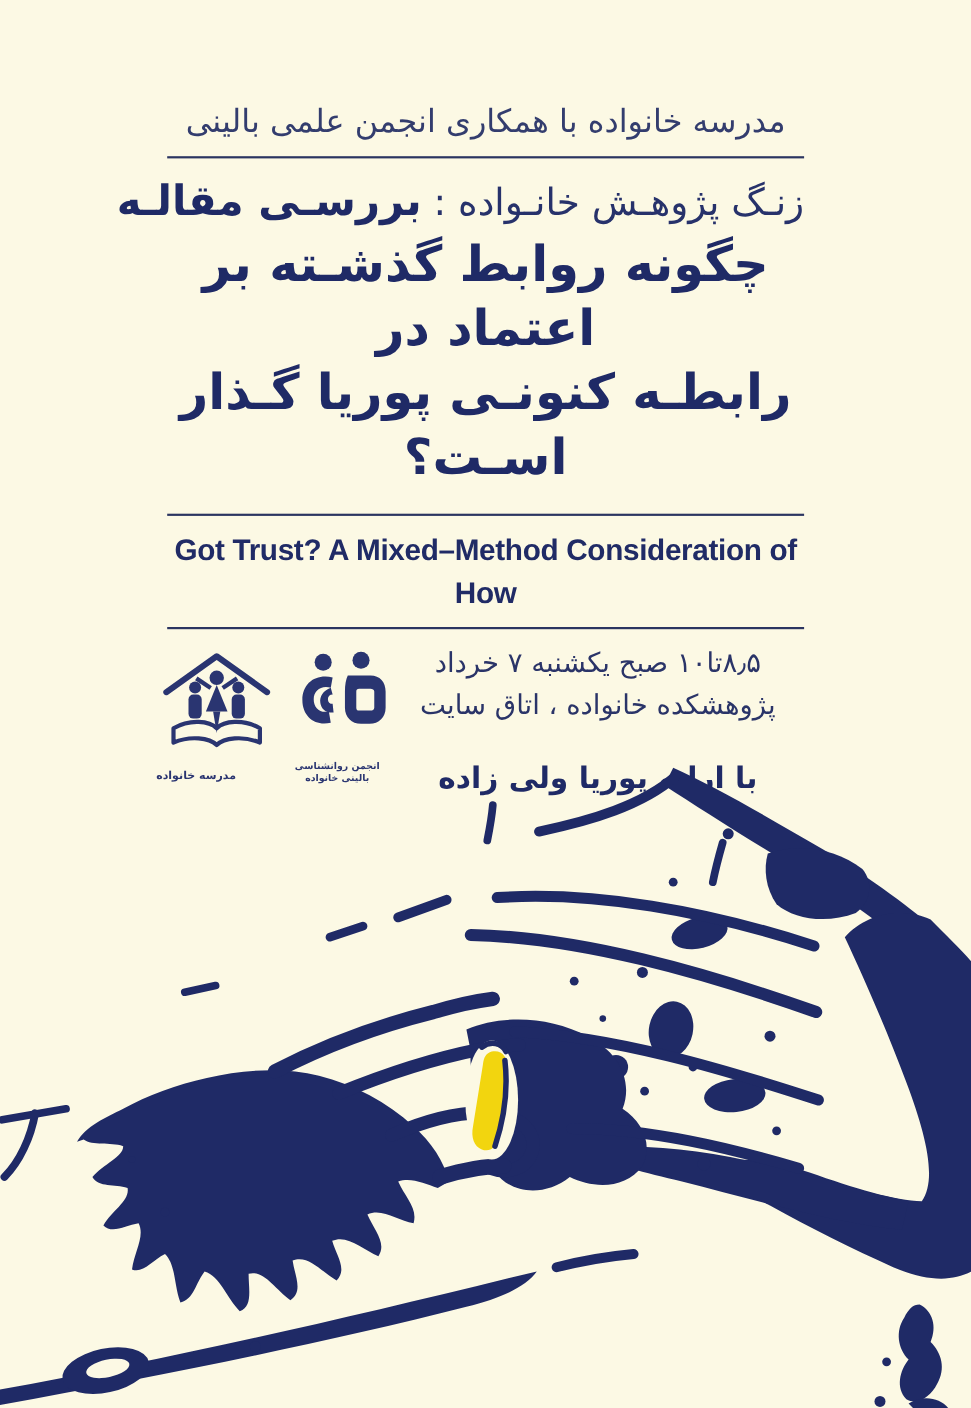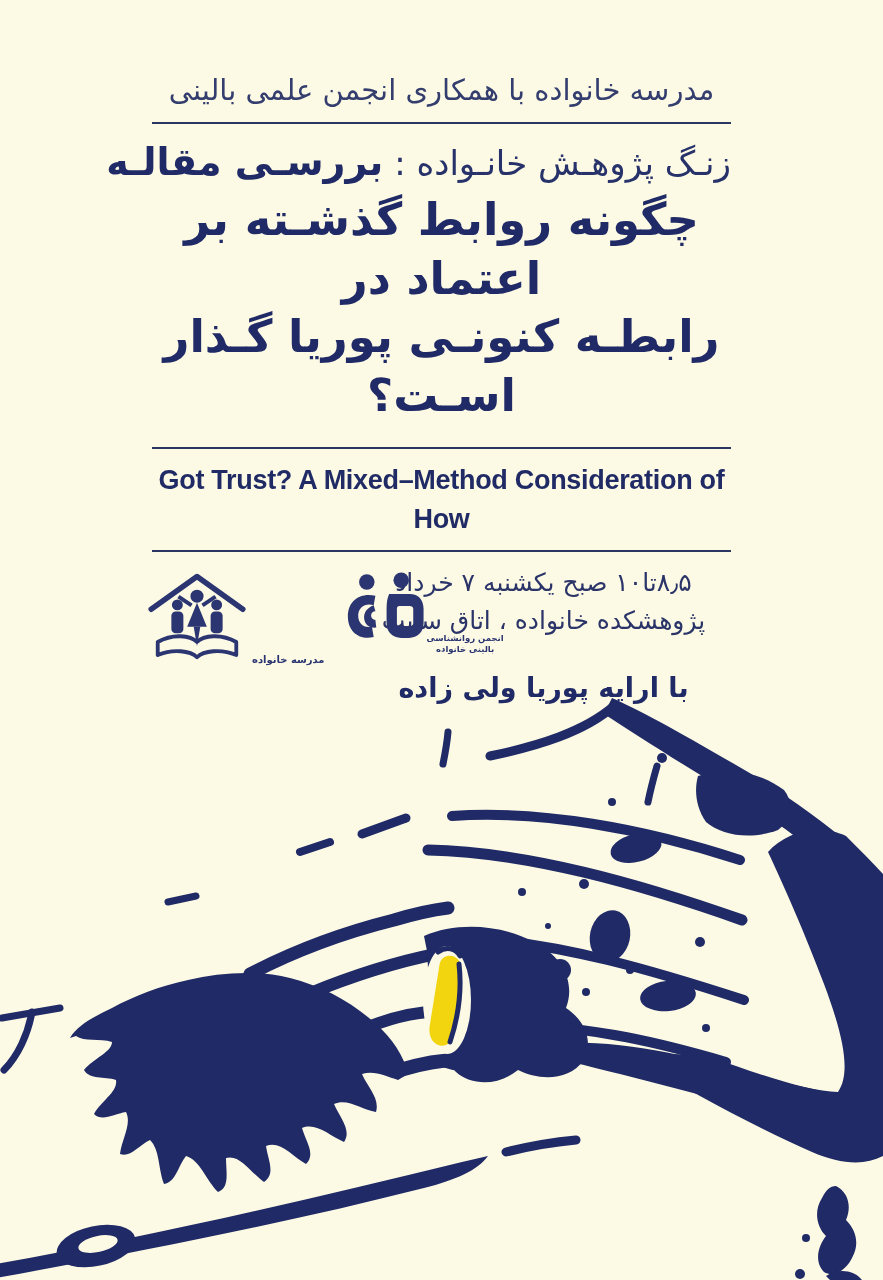--- a/index.html
+++ b/index.html
@@ -4,21 +4,21 @@
 <style>
   html,body{margin:0;padding:0;}
   .page{
     position:relative;
     width:883px;height:1280px;
     background:#FCF9E4;
     overflow:hidden;
     font-family:"DejaVu Sans", sans-serif;
     -webkit-font-smoothing:antialiased;
   }
-  .content{width:579px;margin:0 auto;padding-top:68px;text-align:center;}
+  .content{width:579px;margin:0 auto;padding-top:88px;text-align:center;}
   .intro{
     direction:rtl;
     font-size:29px;line-height:1.52;
     color:#333D6E;font-weight:400;
   }
   .rule{
     border:none;border-top:2px solid #2B3560;
     width:579px;margin:10px auto 0 auto;
   }
   .headline{
@@ -41,21 +41,21 @@
   .rule.r3{margin-top:10px;}
   .info{position:relative;height:150px;margin-top:12px;}
   .details{
     position:absolute;right:0px;top:0;width:375px;
     direction:rtl;text-align:center;color:#2A3468;
   }
   .details .dt{font-size:25px;line-height:1.55;}
   .details .loc{font-size:25px;line-height:1.55;}
   .details .pres{font-size:27px;font-weight:800;color:#1F2A66;line-height:1.6;margin-top:25px;}
   .logos{position:absolute;left:-10px;top:6px;display:flex;gap:16px;align-items:flex-start;}
-  .logo{display:flex;flex-direction:row;align-items:flex-end;}
+  .logo{display:flex;flex-direction:column;align-items:flex-start;gap:12px;}
   .logo .cap{color:#2A3571;font-size:10px;font-weight:700;direction:rtl;margin-top:2px;line-height:1.2;}
   .logo .cap2{color:#2A3571;font-size:8.5px;font-weight:700;direction:rtl;margin-top:4px;line-height:1.35;text-align:center;}
   .illustration{position:absolute;left:0;top:640px;width:883px;height:640px;}
 </style>
 </head>
 <body>
 
 <div class="page">
   <div class="content">
 

